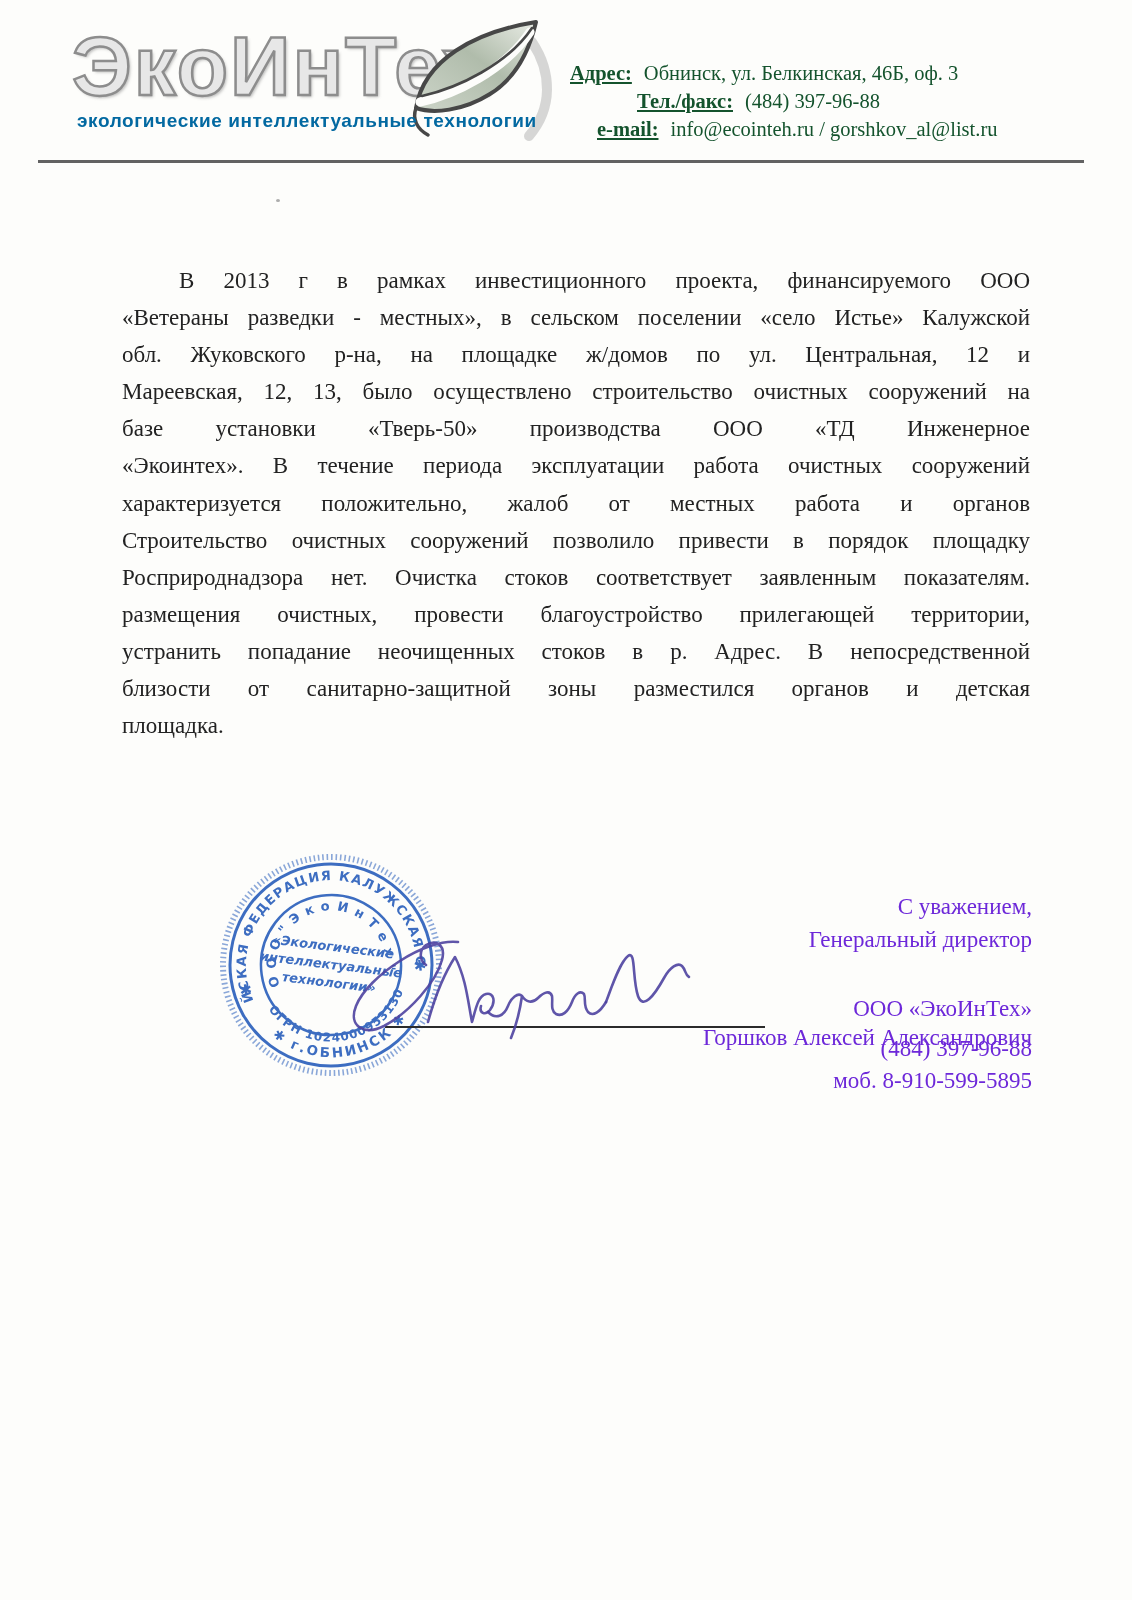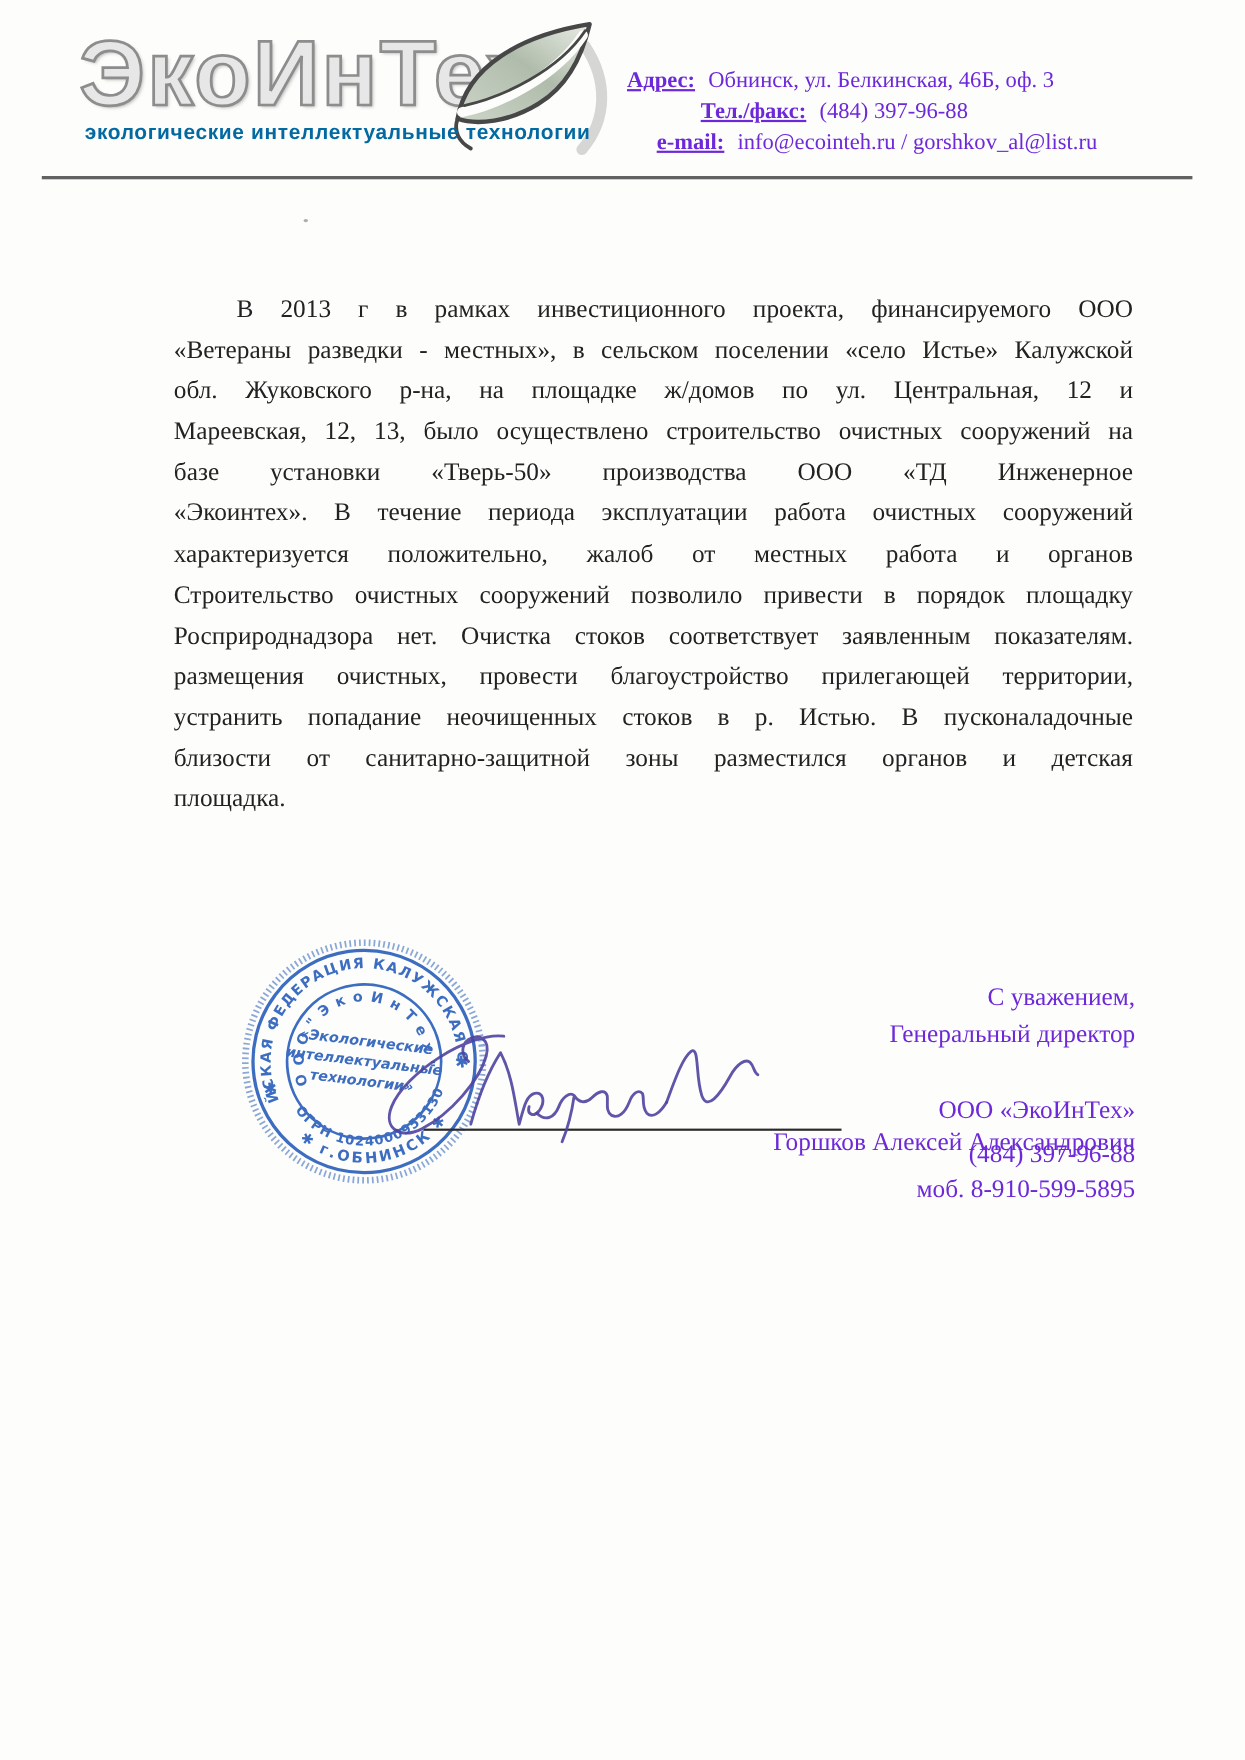--- a/index.html
+++ b/index.html
@@ -17,33 +17,33 @@
     text-shadow:2px 2px 3px rgba(110,110,110,.45);
     white-space:nowrap;
   }
   .logo-leaf{position:absolute;left:408px;top:12px;width:152px;height:132px;}
   .tagline{
     position:absolute;left:77px;top:110px;width:460px;
     font-family:"Liberation Sans", sans-serif;
     font-size:19px;font-weight:700;color:#0369a1;letter-spacing:.6px;
     white-space:nowrap;
   }
-  .contact-line{position:absolute;font-size:20.5px;white-space:nowrap;color:#6d28d9;}
+  .contact-line{position:absolute;font-size:20.5px;white-space:nowrap;color:#14532d;}
   .contact-line .lbl{font-weight:700;text-decoration:underline;}
   .contact-line .val{margin-left:12px;}
   .c1{left:570px;top:62px;}
   .c2{left:637px;top:90px;}
   .c3{left:597px;top:118px;}
   .rule{position:absolute;left:38px;top:160px;width:1046px;height:3px;background:#4c4c4c;opacity:.88;}
   .speck{position:absolute;left:276px;top:199px;width:4px;height:3px;border-radius:50%;background:#8a8a8a;opacity:.7;}
   
   .letter-body{position:absolute;left:122px;top:262px;width:908px;font-size:23px;color:#222;}
   .bline{
     height:37.1px;line-height:37.1px;white-space:nowrap;
-    text-align:justify;text-align-last:justify;text-justify:inter-word;margin-left:36px;
+    text-align:justify;text-align-last:justify;text-justify:inter-word;
   }
   .bline.first{text-indent:57px;}
   .bline.last{text-align-last:left;}
   
   .stamp{position:absolute;left:206px;top:840px;width:250px;height:250px;opacity:.93;}
   .stamp text{fill:#2f63bd;font-family:"DejaVu Sans", sans-serif;font-weight:700;}
   .stamp .ring-t{font-size:13px;letter-spacing:1.4px;}
   .stamp .ring-b{font-size:13.5px;letter-spacing:2.5px;}
   .stamp .ogrn-t{font-size:12px;letter-spacing:1px;}
   .stamp .comp-t{font-size:13px;letter-spacing:1px;}
@@ -99,21 +99,21 @@
     <div class="bline first">В 2013 г в рамках инвестиционного проекта, финансируемого ООО</div>
     <div class="bline">«Ветераны разведки - местных», в сельском поселении «село Истье» Калужской</div>
     <div class="bline">обл. Жуковского р-на, на площадке ж/домов по ул. Центральная, 12 и</div>
     <div class="bline">Мареевская, 12, 13, было осуществлено строительство очистных сооружений на</div>
     <div class="bline">базе установки «Тверь-50» производства ООО «ТД Инженерное</div>
     <div class="bline">«Экоинтех». В течение периода эксплуатации работа очистных сооружений</div>
     <div class="bline">характеризуется положительно, жалоб от местных работа и органов</div>
     <div class="bline">Строительство очистных сооружений позволило привести в порядок площадку</div>
     <div class="bline">Росприроднадзора нет. Очистка стоков соответствует заявленным показателям.</div>
     <div class="bline">размещения очистных, провести благоустройство прилегающей территории,</div>
-    <div class="bline">устранить попадание неочищенных стоков в р. Истью. В пусконаладочные</div>
+    <div class="bline">устранить попадание неочищенных стоков в р. Адрес. В непосредственной</div>
     <div class="bline">близости от санитарно-защитной зоны разместился органов и детская</div>
     <div class="bline last">площадка.</div>
   </div>
 
   <svg class="stamp" viewBox="-125 -125 250 250" aria-hidden="true">
     <g transform="rotate(-8)" stroke="#2f63bd">
       <circle r="108" fill="none" stroke-width="6" stroke-dasharray="1.6 2.8" opacity="0.6"></circle>
       <circle r="101" fill="none" stroke-width="3"></circle>
       <circle r="70" fill="none" stroke-width="2.5"></circle>
       <defs>

